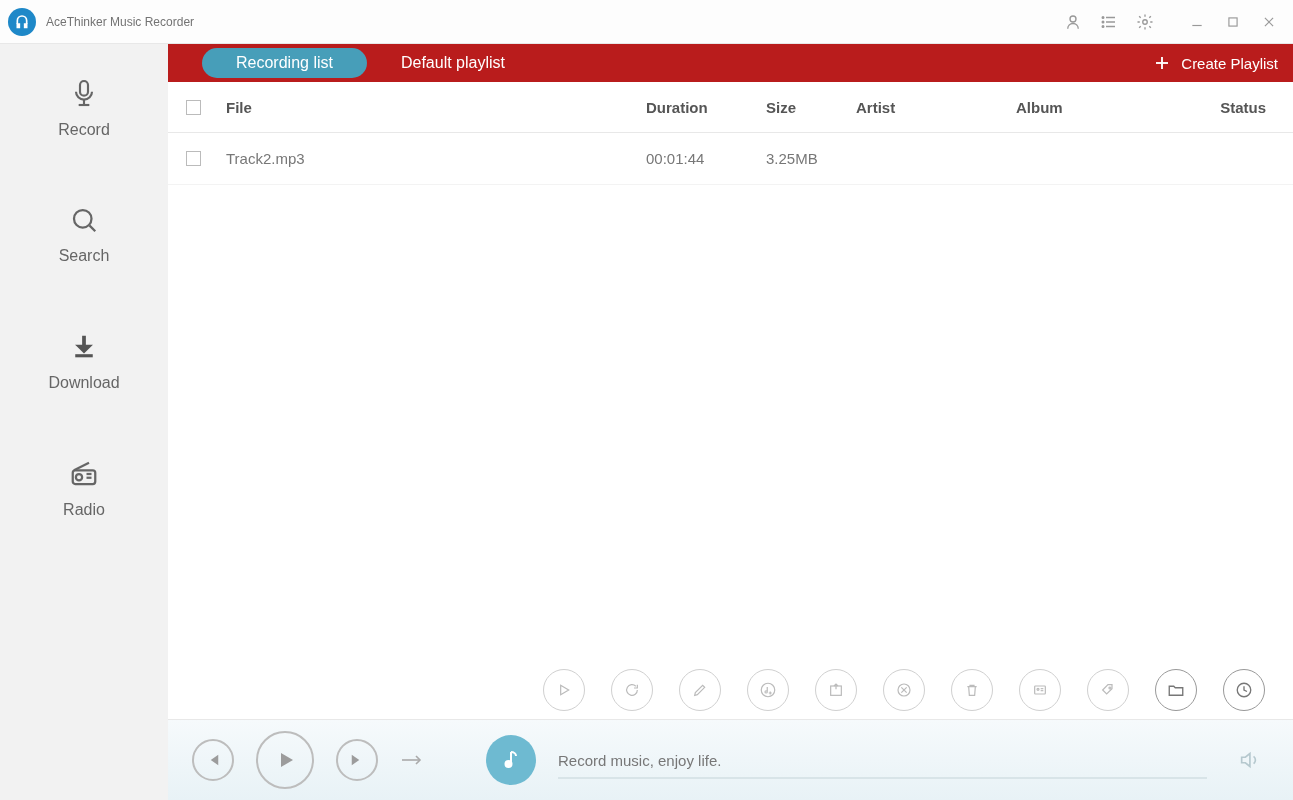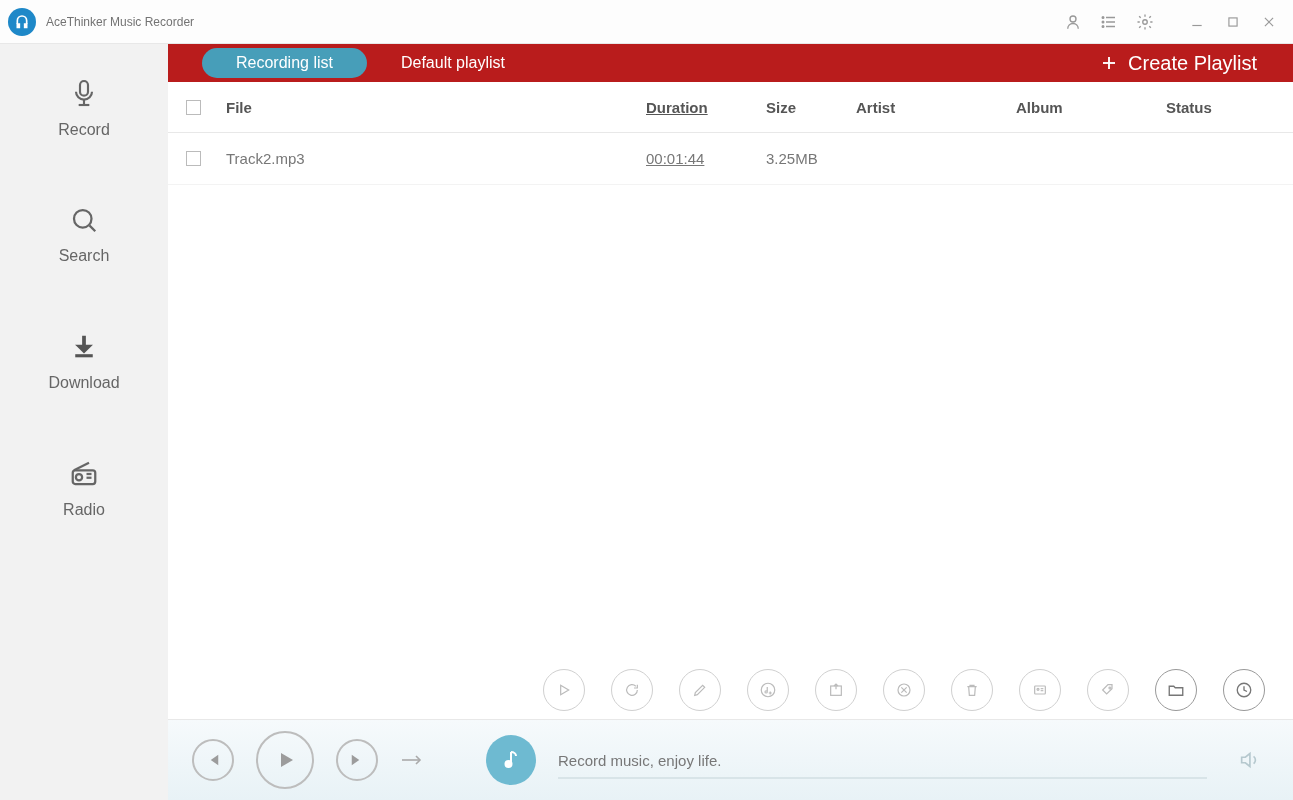--- a/index.html
+++ b/index.html
@@ -70,42 +70,42 @@
       color: #fff; font-size: 16px;
       cursor: pointer;
     }
     .tab.active {
       background: #479eb9;
       border-radius: 15px;
     }
     .create-playlist {
       margin-left: auto;
       display: flex; align-items: center; gap: 10px;
-      color: #fff; font-size: 20px;
-      padding-right: 36px;
+      color: #fff; font-size: 15px;
+      padding-right: 15px;
       cursor: pointer;
     }
 
     
     .table-header {
       height: 51px;
       display: flex; align-items: center;
       padding-left: 18px;
       border-bottom: 1px solid #e8e8e8;
       color: #555;
       font-size: 15px;
       font-weight: 600;
     }
     .col-check { width: 40px; display: flex; align-items: center; }
     .col-file { width: 420px; }
-    .col-duration { width: 120px; text-decoration: underline; }
+    .col-duration { width: 120px; }
     .col-size { width: 90px; }
     .col-artist { width: 160px; }
     .col-album { width: 150px; }
-    .col-status { width: 100px; }
+    .col-status { width: 100px; text-align: right; }
     .checkbox {
       width: 15px; height: 15px;
       border: 1.5px solid #bbb;
       background: #fff;
       cursor: pointer;
     }
 
     
     .table-body { flex: 1; overflow: auto; }
     .track-row {

